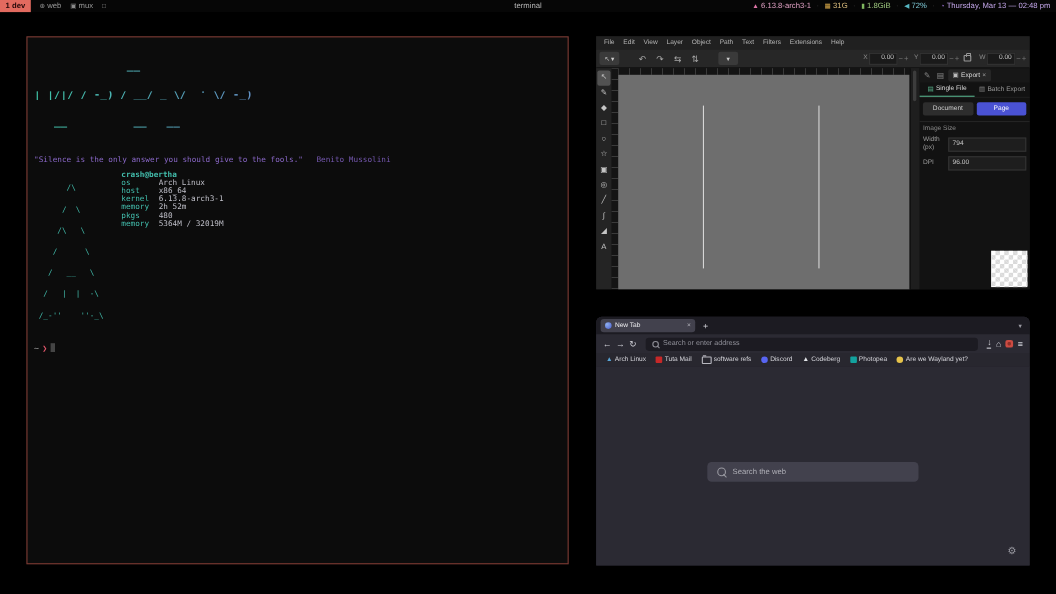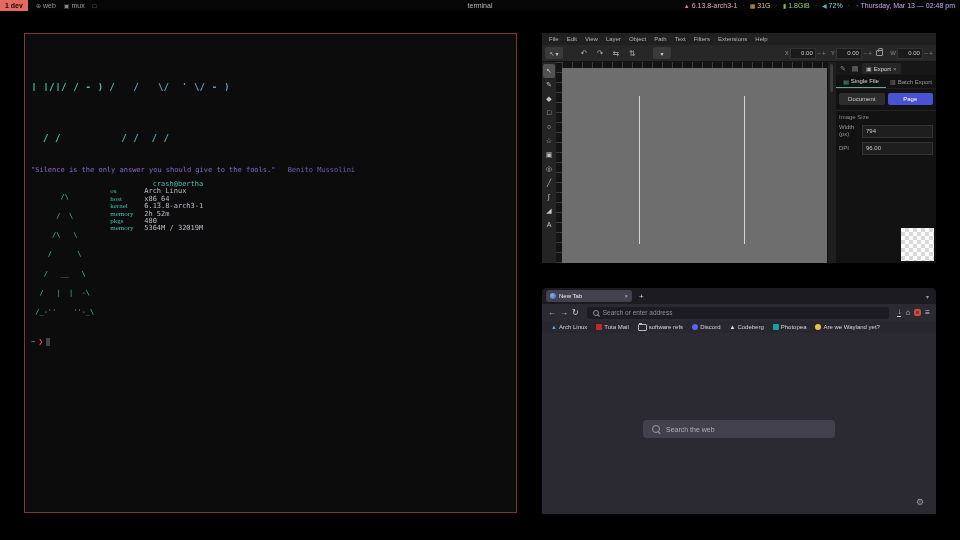--- a/index.html
+++ b/index.html
@@ -30,22 +30,22 @@
   .art{font-size:10px;line-height:8.5px;white-space:pre;font-weight:bold;letter-spacing:0;}
   .art div{background:linear-gradient(100deg,#3ec6a7,#6f7fd0 55%,#a66ac8);
            -webkit-background-clip:text;background-clip:text;color:transparent;}
   .art div:nth-child(n+5){background:linear-gradient(100deg,#4fb2c2,#9a5fd0 55%,#c45fb0);
            -webkit-background-clip:text;background-clip:text;color:transparent;}
   .quote{margin-top:7px;font-size:7px;color:#8a68c8;}
   .quote .author{color:#7558b0;margin-left:8px;}
   .fetch{display:flex;margin-top:7px;}
   .logo{font-size:7px;line-height:6.4px;white-space:pre;color:#43bfae;}
   .finfo{margin-left:16px;font-size:7px;line-height:7.4px;color:#bfbfc8;}
-  .userhost{color:#43bfae;font-weight:normal;text-align:right;}
-  .frow .k{color:#43bfae;display:inline-block;width:34px;font-family:Liberation Serif, serif;}
+  .userhost{color:#43bfae;font-weight:bold;}
+  .frow .k{color:#43bfae;display:inline-block;width:34px;}
   .prompt{margin-top:9px;font-size:7.5px;color:#9a9a9a;display:flex;align-items:center;gap:3px;}
   .prompt .pchar{color:#e0566a;}
   .cursor{display:inline-block;width:4px;height:8px;background:#454545;}
   
   .inkscape{position:absolute;left:542px;top:33px;width:394px;height:230px;
             background:#1b1b1b;font-size:6px;color:#bbb;}
   .ink-menubar{height:12px;background:#202020;display:flex;align-items:center;padding-left:3px;}
   .ink-menu{padding:0 4px;color:#b4b4b4;}
   .ink-cmdbar{height:16px;background:#272727;border-bottom:1px solid #141414;
               display:flex;align-items:center;padding:0 3px;gap:2px;}
@@ -184,21 +184,20 @@
       <span>Thursday, Mar 13 — 02:48 pm</span>
     </div>
   </div>
 </div>
 
 <div class="terminal">
   <div class="art">
     <div>              __                 </div>
     <div>| |/|/ / -_) / __/ _ \/  ' \/ -_)</div>
     <div>   __          __   __</div>
-    <div>  / /  ___ ____/ /__/ /</div>
   </div>
   <div class="quote">
     <span>"Silence is the only answer you should give to the fools."</span>
     <span class="author">Benito Mussolini</span>
   </div>
   <div class="fetch">
     <div class="logo">
       <div>       /\</div>
       <div>      /  \</div>
       <div>     /\   \</div>

